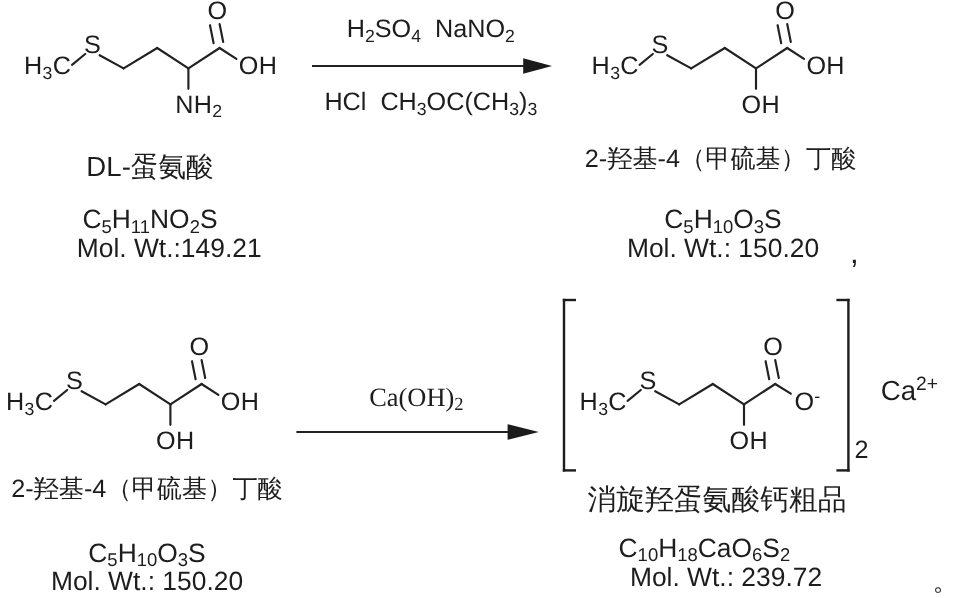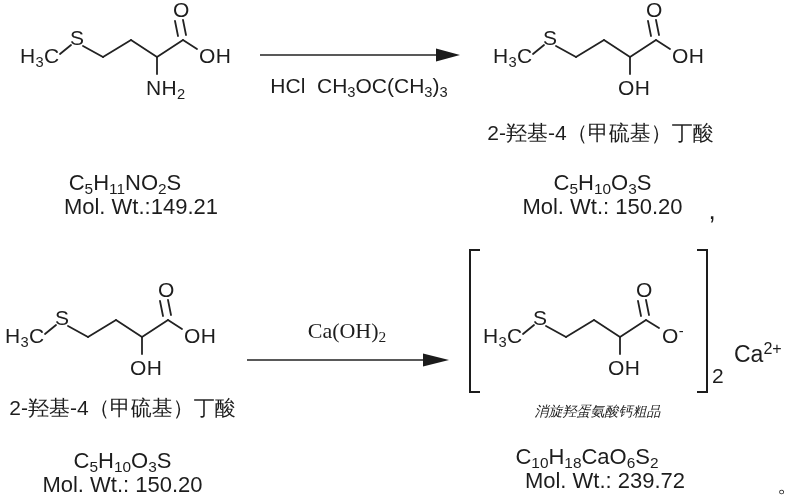--- a/index.html
+++ b/index.html
@@ -47,20 +47,21 @@
       </g>
       <line x1="137" y1="57" x2="137" y2="74"></line>
     </svg>
     <span class="atom" style="left:0px;top:44px;">H<sub>3</sub>C</span>
     <span class="atom" style="left:50px;top:26px;">S</span>
     <span class="atom" style="left:153px;top:-2px;">O</span>
     <span class="atom" style="left:179px;top:44px;">OH</span>
     <span class="atom" style="left:126px;top:76px;">NH<sub>2</sub></span>
   </div>
 
+  <div class="cap chemline" style="left:258px;top:13px;width:202px;font-size:21px;">H<sub>2</sub>SO<sub>4</sub>  NaNO<sub>2</sub></div>
   <svg class="abs arrow" style="left:258px;top:43px;" width="202" height="24">
     <line x1="2" y1="12" x2="182" y2="12"></line>
     <polygon points="178,5.5 202,12 178,18.5"></polygon>
   </svg>
   <div class="cap chemline" style="left:248px;top:74px;width:222px;font-size:21px;">HCl  CH<sub>3</sub>OC(CH<sub>3</sub>)<sub>3</sub></div>
 
   <div class="struct" style="left:493px;top:0px;">
     <svg width="235" height="102" viewBox="0 0 235 102">
       <line x1="40" y1="54" x2="51" y2="45"></line>
       <line x1="63" y1="46" x2="83" y2="57"></line>
@@ -74,20 +75,21 @@
       </g>
       <line x1="137" y1="57" x2="137" y2="74"></line>
     </svg>
     <span class="atom" style="left:0px;top:44px;">H<sub>3</sub>C</span>
     <span class="atom" style="left:50px;top:26px;">S</span>
     <span class="atom" style="left:153px;top:-2px;">O</span>
     <span class="atom" style="left:179px;top:44px;">OH</span>
     <span class="atom" style="left:125px;top:76px;">OH</span>
   </div>
 
+  <div class="cap" style="left:20px;top:126px;width:210px;font-size:23px;">DL-蛋氨酸</div>
   <div class="cap" style="left:20px;top:170px;width:210px;">C<sub>5</sub>H<sub>11</sub>NO<sub>2</sub>S</div>
   <div class="cap" style="left:8px;top:194px;width:210px;text-align:right;">Mol. Wt.:149.21</div>
 
   <div class="cap" style="left:483px;top:121px;width:235px;font-size:21px;">2-羟基-4（甲硫基）丁酸</div>
   <div class="cap" style="left:490px;top:170px;width:225px;">C<sub>5</sub>H<sub>10</sub>O<sub>3</sub>S</div>
   <div class="cap" style="left:490px;top:194px;width:225px;">Mol. Wt.: 150.20</div>
   <div class="cap" style="left:700px;top:196px;width:24px;font-size:26px;">,</div>
 
   <div class="struct" style="left:5px;top:280px;">
     <svg width="235" height="102" viewBox="0 0 235 102">
@@ -134,24 +136,24 @@
       <line x1="137" y1="57" x2="137" y2="74"></line>
     </svg>
     <span class="atom" style="left:0px;top:44px;">H<sub>3</sub>C</span>
     <span class="atom" style="left:50px;top:26px;">S</span>
     <span class="atom" style="left:153px;top:-2px;">O</span>
     <span class="atom" style="left:179px;top:44px;">O<sup>-</sup></span>
     <span class="atom" style="left:125px;top:76px;">OH</span>
   </div>
 
   <div class="cap" style="left:712px;top:364px;width:20px;font-size:21px;text-align:left;">2</div>
-  <div class="cap" style="left:734px;top:312px;width:60px;font-size:23px;text-align:left;margin-top:29px;">Ca<sup>2+</sup></div>
+  <div class="cap" style="left:734px;top:312px;width:60px;font-size:23px;text-align:left;">Ca<sup>2+</sup></div>
 
   <div class="cap" style="left:5px;top:396px;width:235px;font-size:21px;">2-羟基-4（甲硫基）丁酸</div>
   <div class="cap" style="left:10px;top:448px;width:225px;">C<sub>5</sub>H<sub>10</sub>O<sub>3</sub>S</div>
   <div class="cap" style="left:10px;top:472px;width:225px;">Mol. Wt.: 150.20</div>
 
-  <div class="cap" style="left:485px;top:403px;width:225px;font-size:14px;font-style:italic;">消旋羟蛋氨酸钙粗品</div>
+  <div class="cap" style="left:485px;top:403px;width:225px;font-size:24px;">消旋羟蛋氨酸钙粗品</div>
   <div class="cap" style="left:472px;top:444px;width:230px;">C<sub>10</sub>H<sub>18</sub>CaO<sub>6</sub>S<sub>2</sub></div>
   <div class="cap" style="left:490px;top:468px;width:230px;">Mol. Wt.: 239.72</div>
   <div class="cap" style="left:776px;top:472px;width:24px;font-size:22px;">。</div>
 
 </div>
 
 </body></html>

